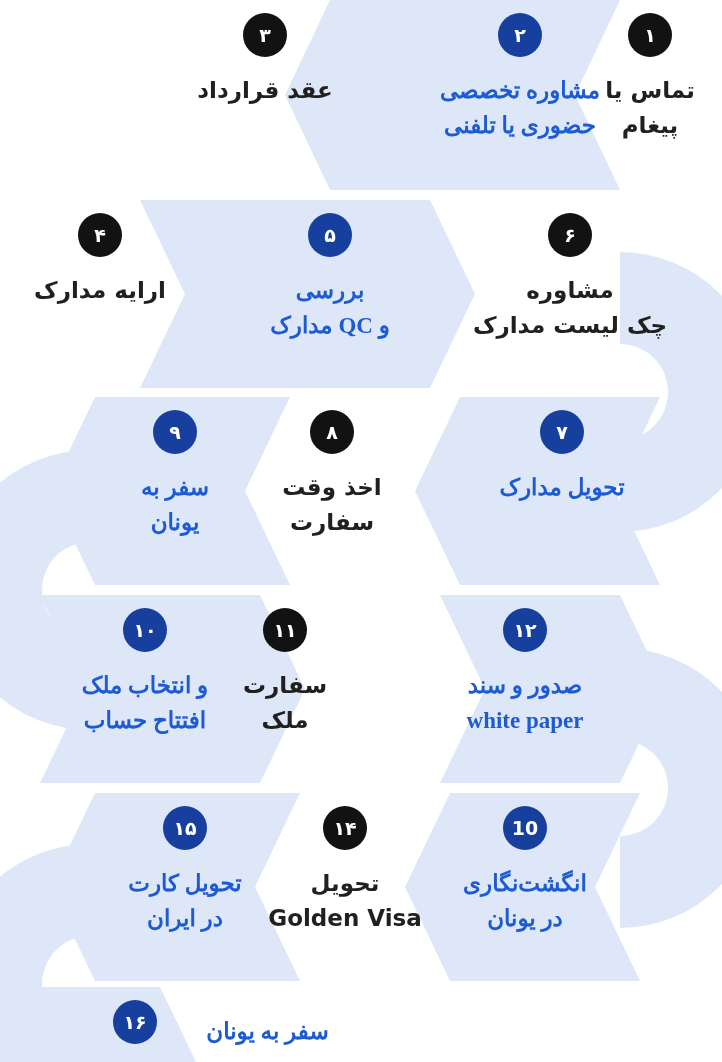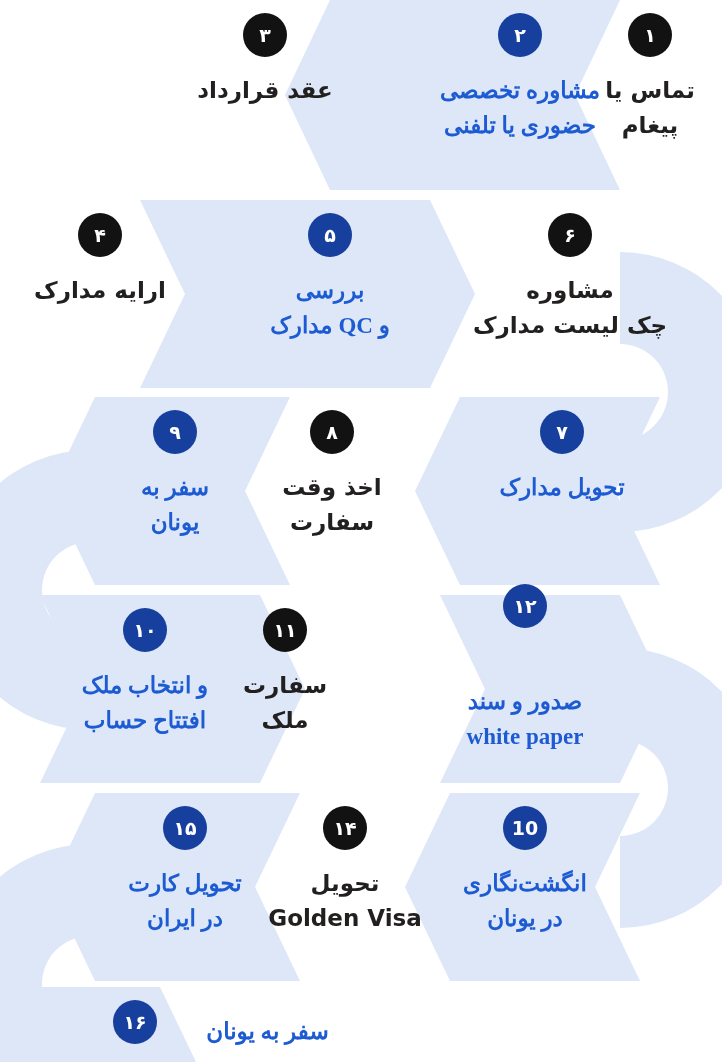--- a/index.html
+++ b/index.html
@@ -117,21 +117,21 @@
   </div>
 
   <div class="step" style="left:185px;top:608px;">
     <div class="circle black">۱۱</div>
     <div class="label dark">
       <div>سفارت</div>
       <div>ملک</div>
     </div>
   </div>
 
-  <div class="step" style="left:425px;top:584px;gap:40px;">
+  <div class="step" style="left:425px;top:608px;">
     <div class="circle blue">۱۲</div>
     <div class="label blue">
       <div>صدور و سند</div>
       <div>white paper</div>
     </div>
   </div>
 
   <div class="step" style="left:425px;top:806px;">
     <div class="circle blue">10</div>
     <div class="label blue">

